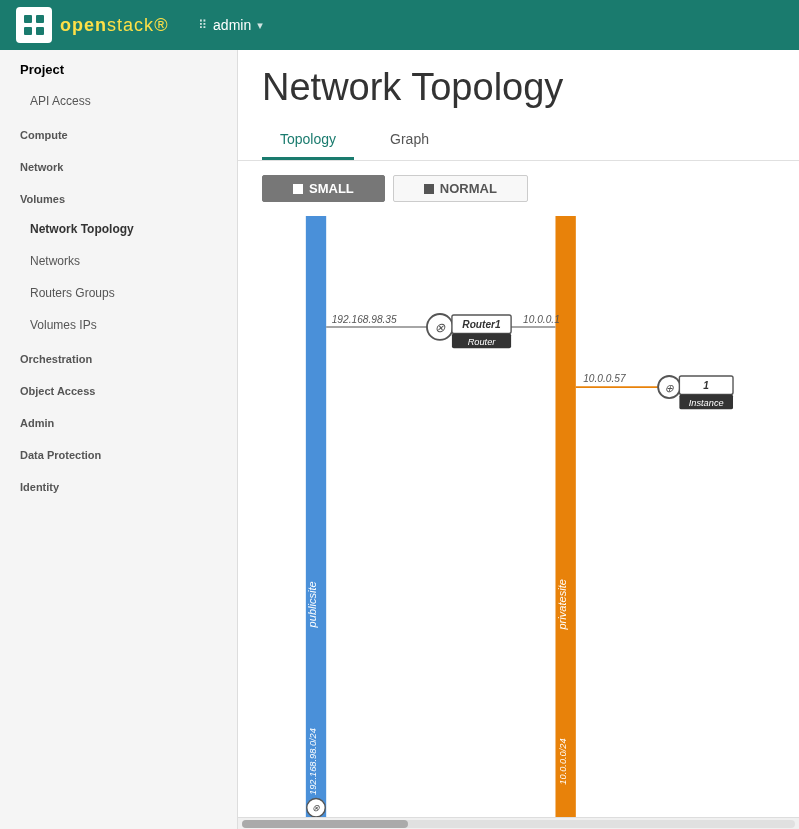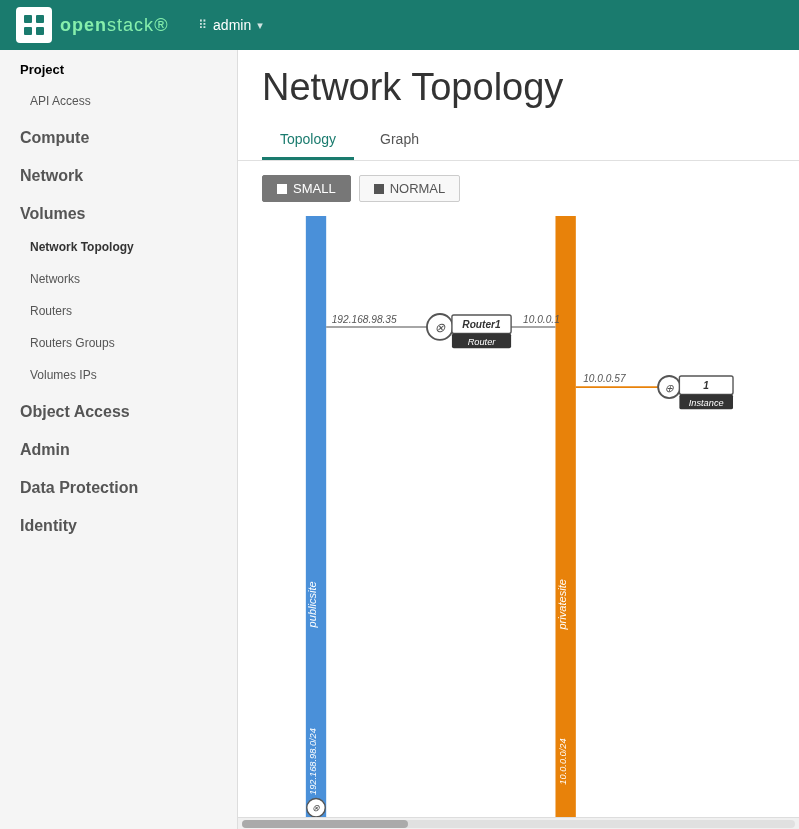--- a/index.html
+++ b/index.html
@@ -23,21 +23,21 @@
     #logo-box {
       width: 36px;
       height: 36px;
       background: white;
       border-radius: 4px;
       display: flex;
       align-items: center;
       justify-content: center;
     }
     #logo-box svg { width: 24px; height: 24px; }
-    #logo-text { color: #86efac; font-size: 18px; font-weight: 300; letter-spacing: 1px; }
+    #logo-text { color: #fde047; font-size: 18px; font-weight: 300; letter-spacing: 1px; }
     #logo-text span { font-weight: 700; }
     #admin-menu {
       display: flex;
       align-items: center;
       gap: 6px;
       color: white;
       font-size: 14px;
       cursor: pointer;
       margin-left: 10px;
     }
@@ -71,21 +71,21 @@
       color: #555;
       font-size: 12px;
       cursor: pointer;
     }
     .sidebar-item.active {
       font-weight: 700;
       color: #333;
     }
     .sidebar-category {
       padding: 12px 20px 8px;
-      font-size: 16px;
+      font-size: 11px;
       font-weight: 600;
       color: #555;
       cursor: pointer;
     }
 
     
     #content {
       flex: 1;
       overflow: hidden;
       display: flex;
@@ -99,21 +99,21 @@
     #page-title {
       font-size: 38px;
       font-weight: 300;
       color: #333;
       margin-bottom: 12px;
     }
 
     
     .tabs {
       display: flex;
-      gap: 8px;
+      gap: 18px;
     }
     .tab {
       padding: 10px 18px;
       font-size: 14px;
       color: #555;
       cursor: pointer;
       border-bottom: 3px solid transparent;
       text-decoration: none;
     }
     .tab.active {
@@ -125,27 +125,28 @@
     
     #view-controls {
       padding: 14px 24px;
       display: flex;
       gap: 8px;
     }
     .view-btn {
       display: flex;
       align-items: center;
       gap: 6px;
-      padding: 5px 14px;
+      padding: 5px 30px;
       font-size: 13px;
       cursor: pointer;
       border: 1px solid #ccc;
       background: #f8f8f8;
       color: #555;
       border-radius: 2px;
+      font-weight: bold;
     }
     .view-btn.active {
       background: #777;
       color: white;
       border-color: #777;
     }
     .view-btn .dot {
       width: 10px;
       height: 10px;
       background: currentColor;
@@ -217,23 +218,23 @@
 <div id="main">
 
   <div id="sidebar">
     <div class="sidebar-section-header">Project</div>
     <div class="sidebar-item">API Access</div>
     <div class="sidebar-category">Compute</div>
     <div class="sidebar-category">Network</div>
     <div class="sidebar-category">Volumes</div>
     <div class="sidebar-item active">Network Topology</div>
     <div class="sidebar-item">Networks</div>
-    <div class="sidebar-item">Routers</div>
     <div class="sidebar-item">Routers Groups</div>
     <div class="sidebar-item">Volumes IPs</div>
+    <div class="sidebar-category">Orchestration</div>
     <div class="sidebar-category">Object Access</div>
     <div class="sidebar-category">Admin</div>
     <div class="sidebar-category">Data Protection</div>
     <div class="sidebar-category">Identity</div>
   </div>
 
   <div id="content">
     <div id="page-header">
       <h1 id="page-title">Network Topology</h1>
       <div class="tabs">

